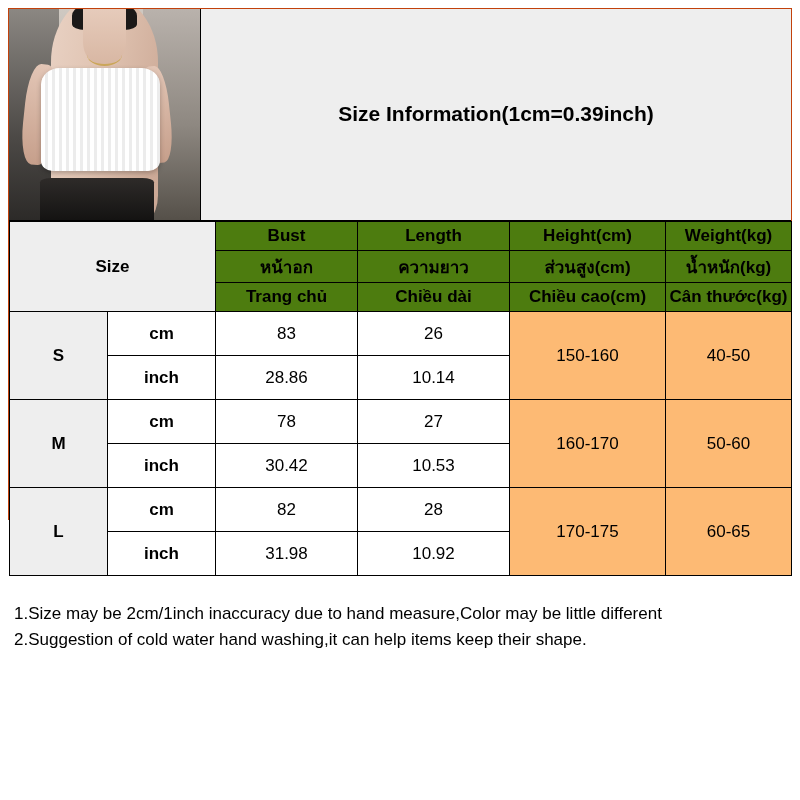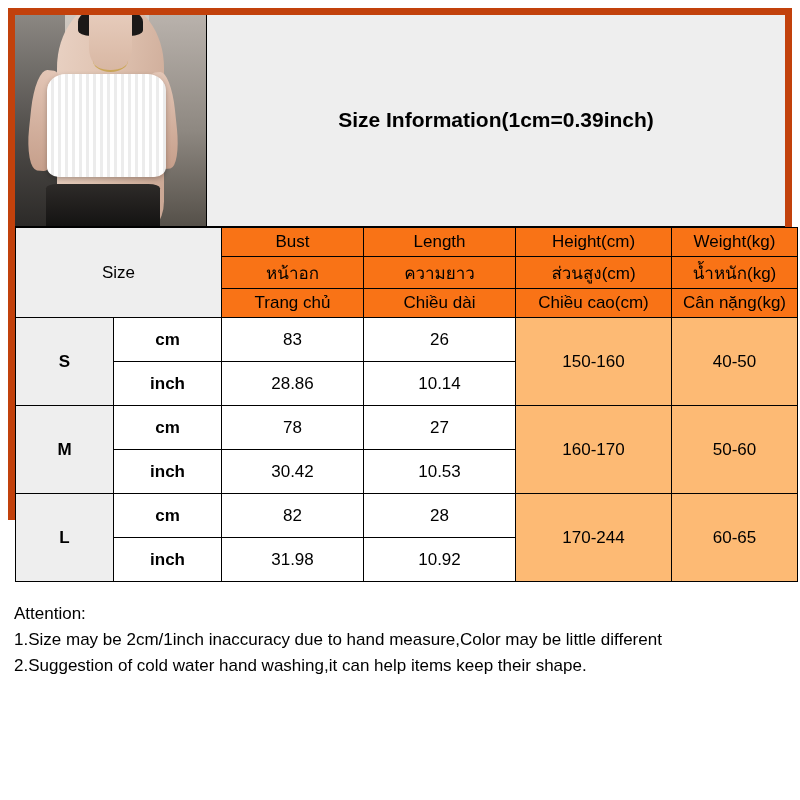--- a/index.html
+++ b/index.html
@@ -16,21 +16,21 @@
     height: 800px;
     background: #ffffff;
     overflow: hidden;
   }
   .sheet {
     position: absolute;
     left: 8px;
     top: 8px;
     width: 784px;
     height: 512px;
-    border: 7px solid #c2410c;
+    border: 1px solid #c2410c;
     box-sizing: border-box;
     background: #eeeeee;
   }
   
   .top-band {
     display: flex;
     height: 212px;
     border-bottom: 1px solid #000;
     box-sizing: border-box;
   }
@@ -163,32 +163,32 @@
   table.size-table td {
     border: 1px solid #000;
     text-align: center;
     vertical-align: middle;
     font-size: 17px;
     color: #000;
     padding: 2px 3px;
     box-sizing: border-box;
   }
   td.hdr {
-    background: #f97316;
-    font-weight: normal;
+    background: #4d7c0f;
+    font-weight: bold;
     height: 29px;
   }
   td.size-label {
     background: #eeeeee;
     font-weight: bold;
     font-size: 24px;
   }
   td.size-word {
     background: #eeeeee;
-    font-weight: normal;
+    font-weight: bold;
     font-size: 27px;
   }
   td.unit {
     background: #ffffff;
     font-weight: bold;
     font-size: 17px;
     margin-left: 32px;
   }
   td.val {
     background: #ffffff;
@@ -264,21 +264,21 @@
         <tr>
           <td class="hdr">หน้าอก</td>
           <td class="hdr">ความยาว</td>
           <td class="hdr">ส่วนสูง(cm)</td>
           <td class="hdr">น้ำหนัก(kg)</td>
         </tr>
         <tr>
           <td class="hdr">Trang chủ</td>
           <td class="hdr">Chiều dài</td>
           <td class="hdr">Chiều cao(cm)</td>
-          <td class="hdr">Cân nặng(kg)</td>
+          <td class="hdr">Cân thước(kg)</td>
         </tr>
 
         <tr style="height:44px">
           <td class="size-label" rowspan="2">S</td>
           <td class="unit">cm</td>
           <td class="val">83</td>
           <td class="val">26</td>
           <td class="range" rowspan="2">150-160</td>
           <td class="range" rowspan="2">40-50</td>
         </tr>
@@ -300,32 +300,31 @@
           <td class="unit">inch</td>
           <td class="val">30.42</td>
           <td class="val">10.53</td>
         </tr>
 
         <tr style="height:44px">
           <td class="size-label" rowspan="2">L</td>
           <td class="unit">cm</td>
           <td class="val">82</td>
           <td class="val">28</td>
-          <td class="range" rowspan="2">170-244</td>
+          <td class="range" rowspan="2">170-175</td>
           <td class="range" rowspan="2">60-65</td>
         </tr>
         <tr style="height:44px">
           <td class="unit">inch</td>
           <td class="val">31.98</td>
           <td class="val">10.92</td>
         </tr>
       </tbody>
     </table>
 
   </div>
 
   <div class="attention">
-    <p>Attention:</p>
     <p>1.Size may be 2cm/1inch inaccuracy due to hand measure,Color may be little different</p>
     <p>2.Suggestion of cold water hand washing,it can help items keep their shape.</p>
   </div>
 
 </div>
 
 </body></html>

